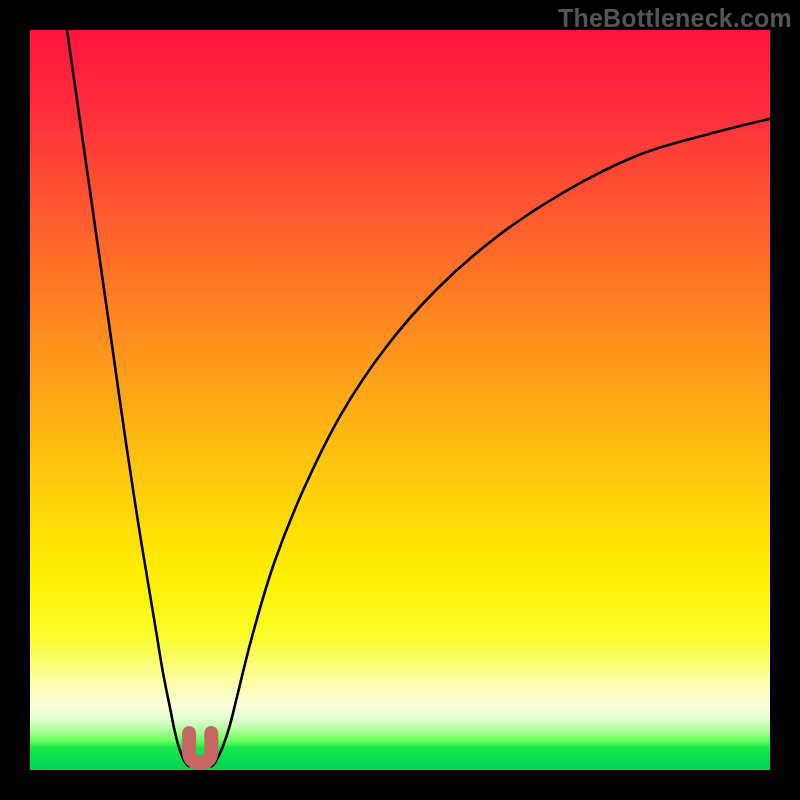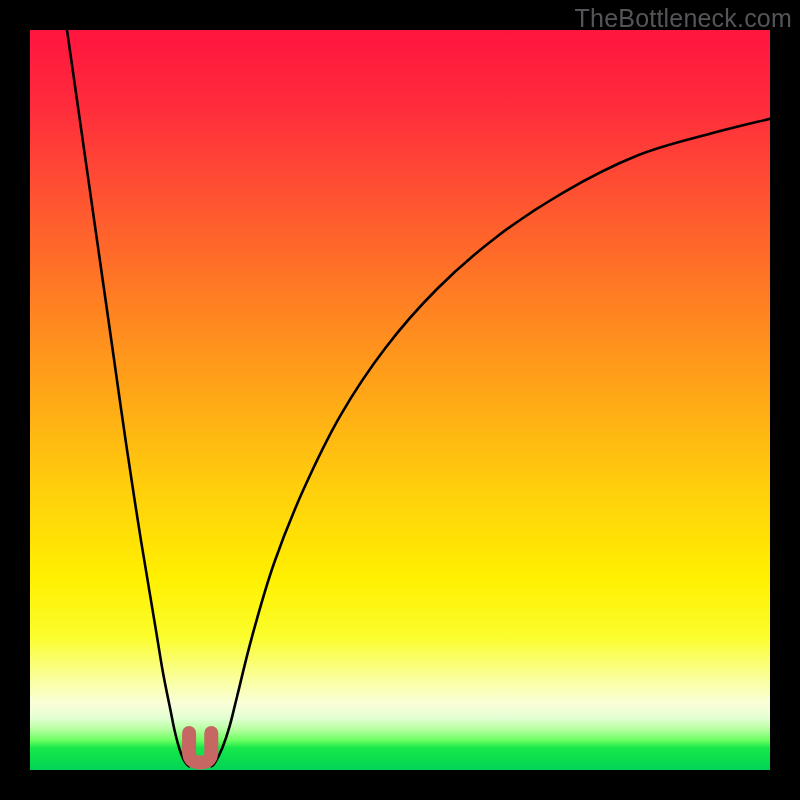--- a/index.html
+++ b/index.html
@@ -57,21 +57,21 @@
     width: 740px;
     height: 740px;
   }
   .watermark {
     position: absolute;
     top: 4px;
     right: 8px;
     color: #555559;
     font-size: 25px;
     letter-spacing: 0.2px;
-    font-weight: 400;
+    font-weight: 700;
     user-select: none;
   }
 </style>
 </head>
 <body>
 
 <div class="frame">
 
   <div class="watermark">TheBottleneck.com</div>
 

